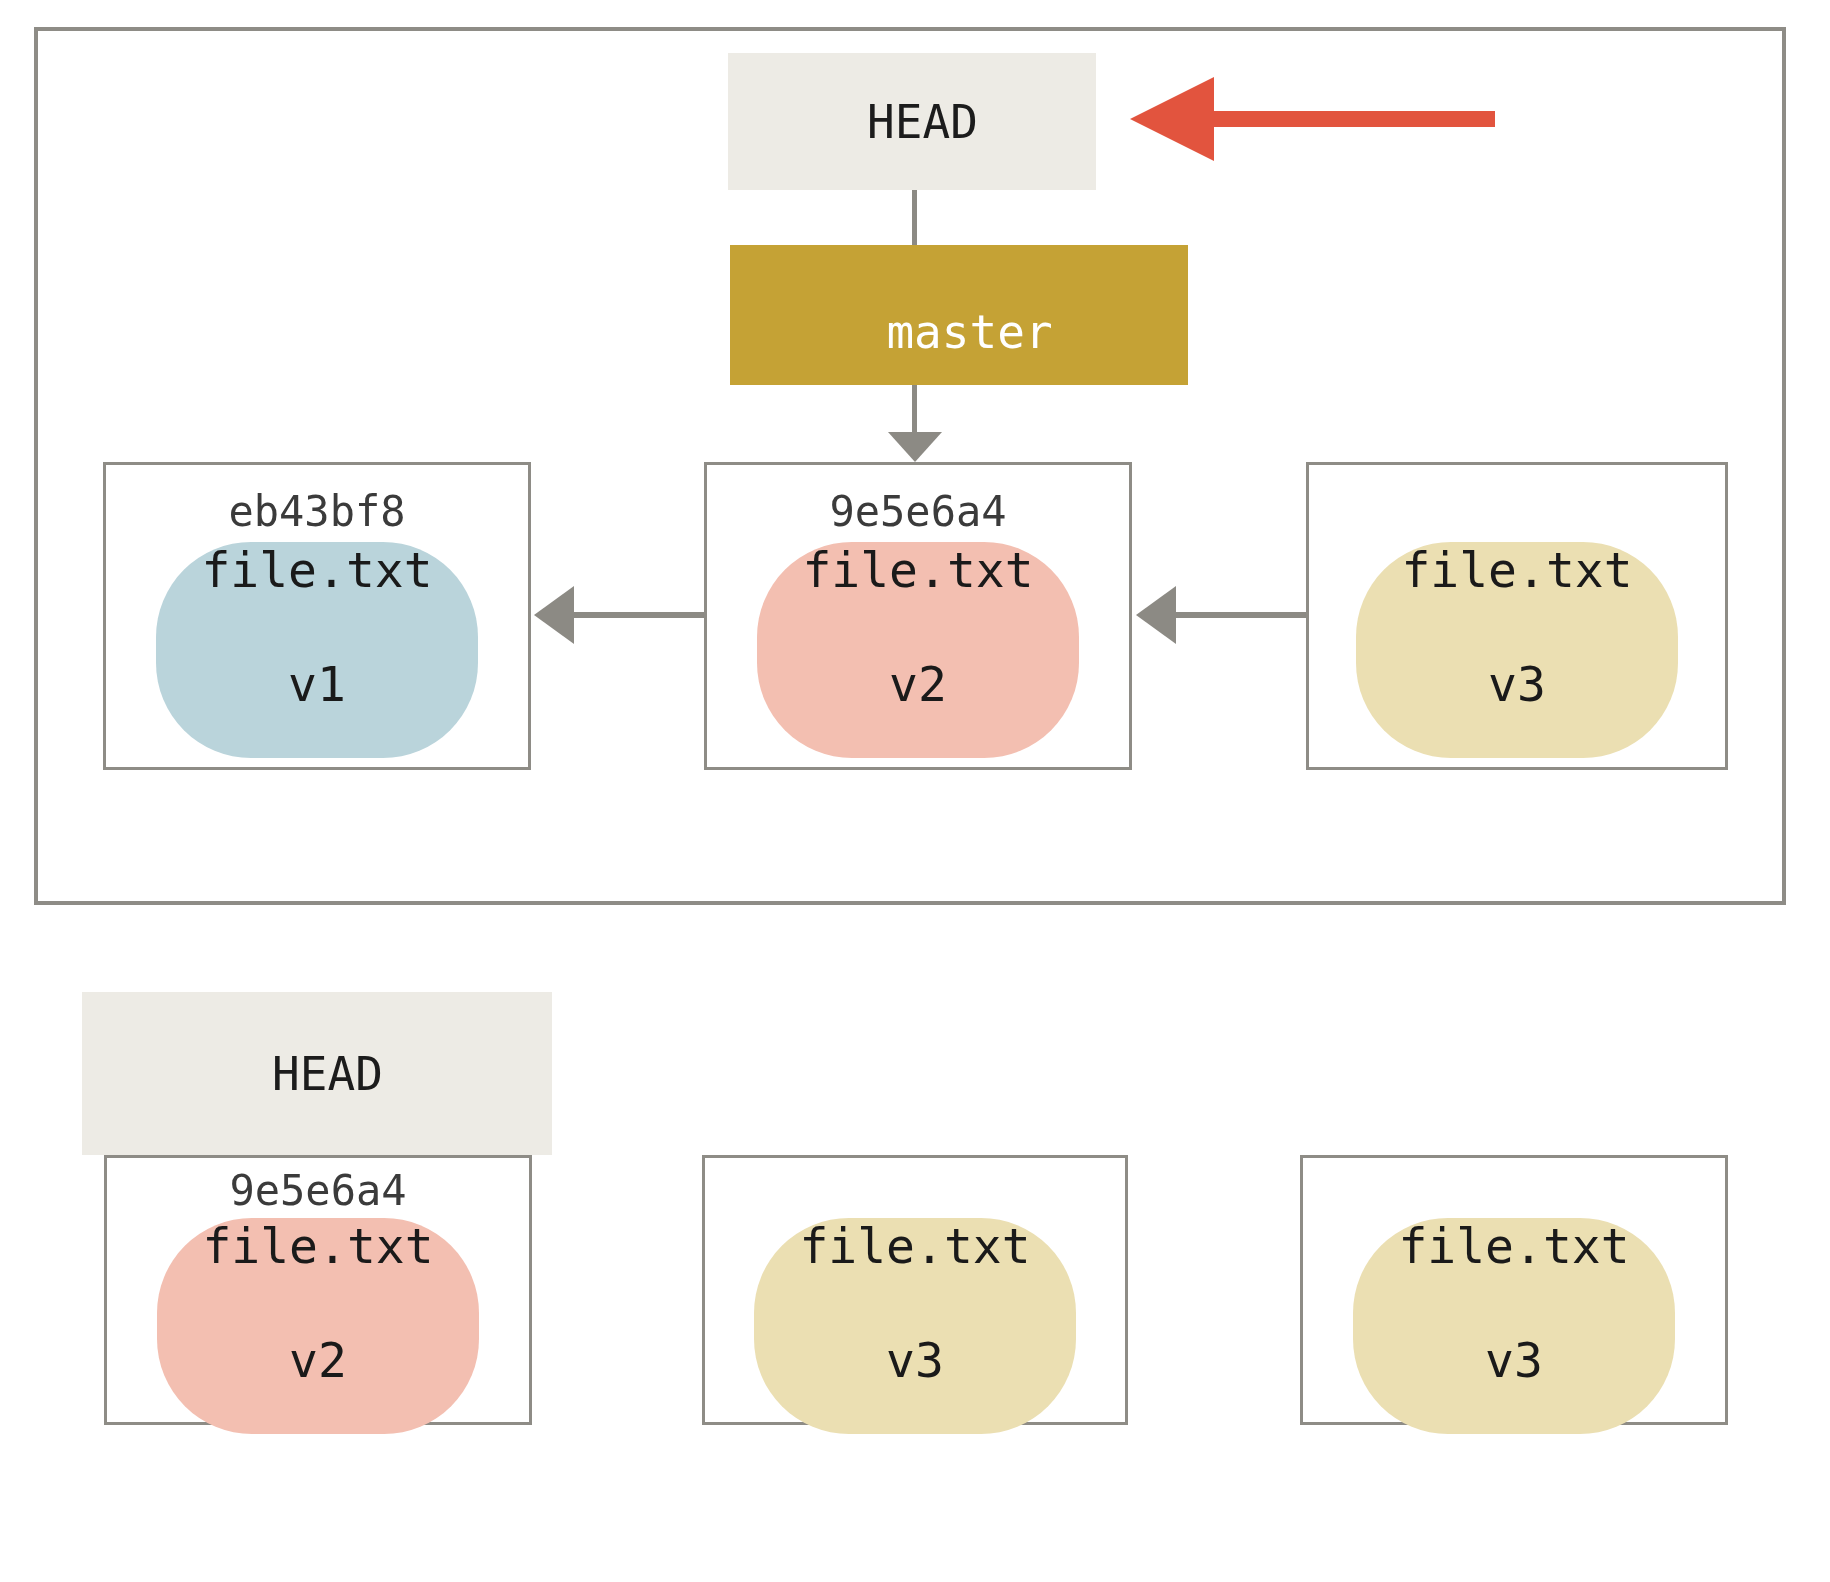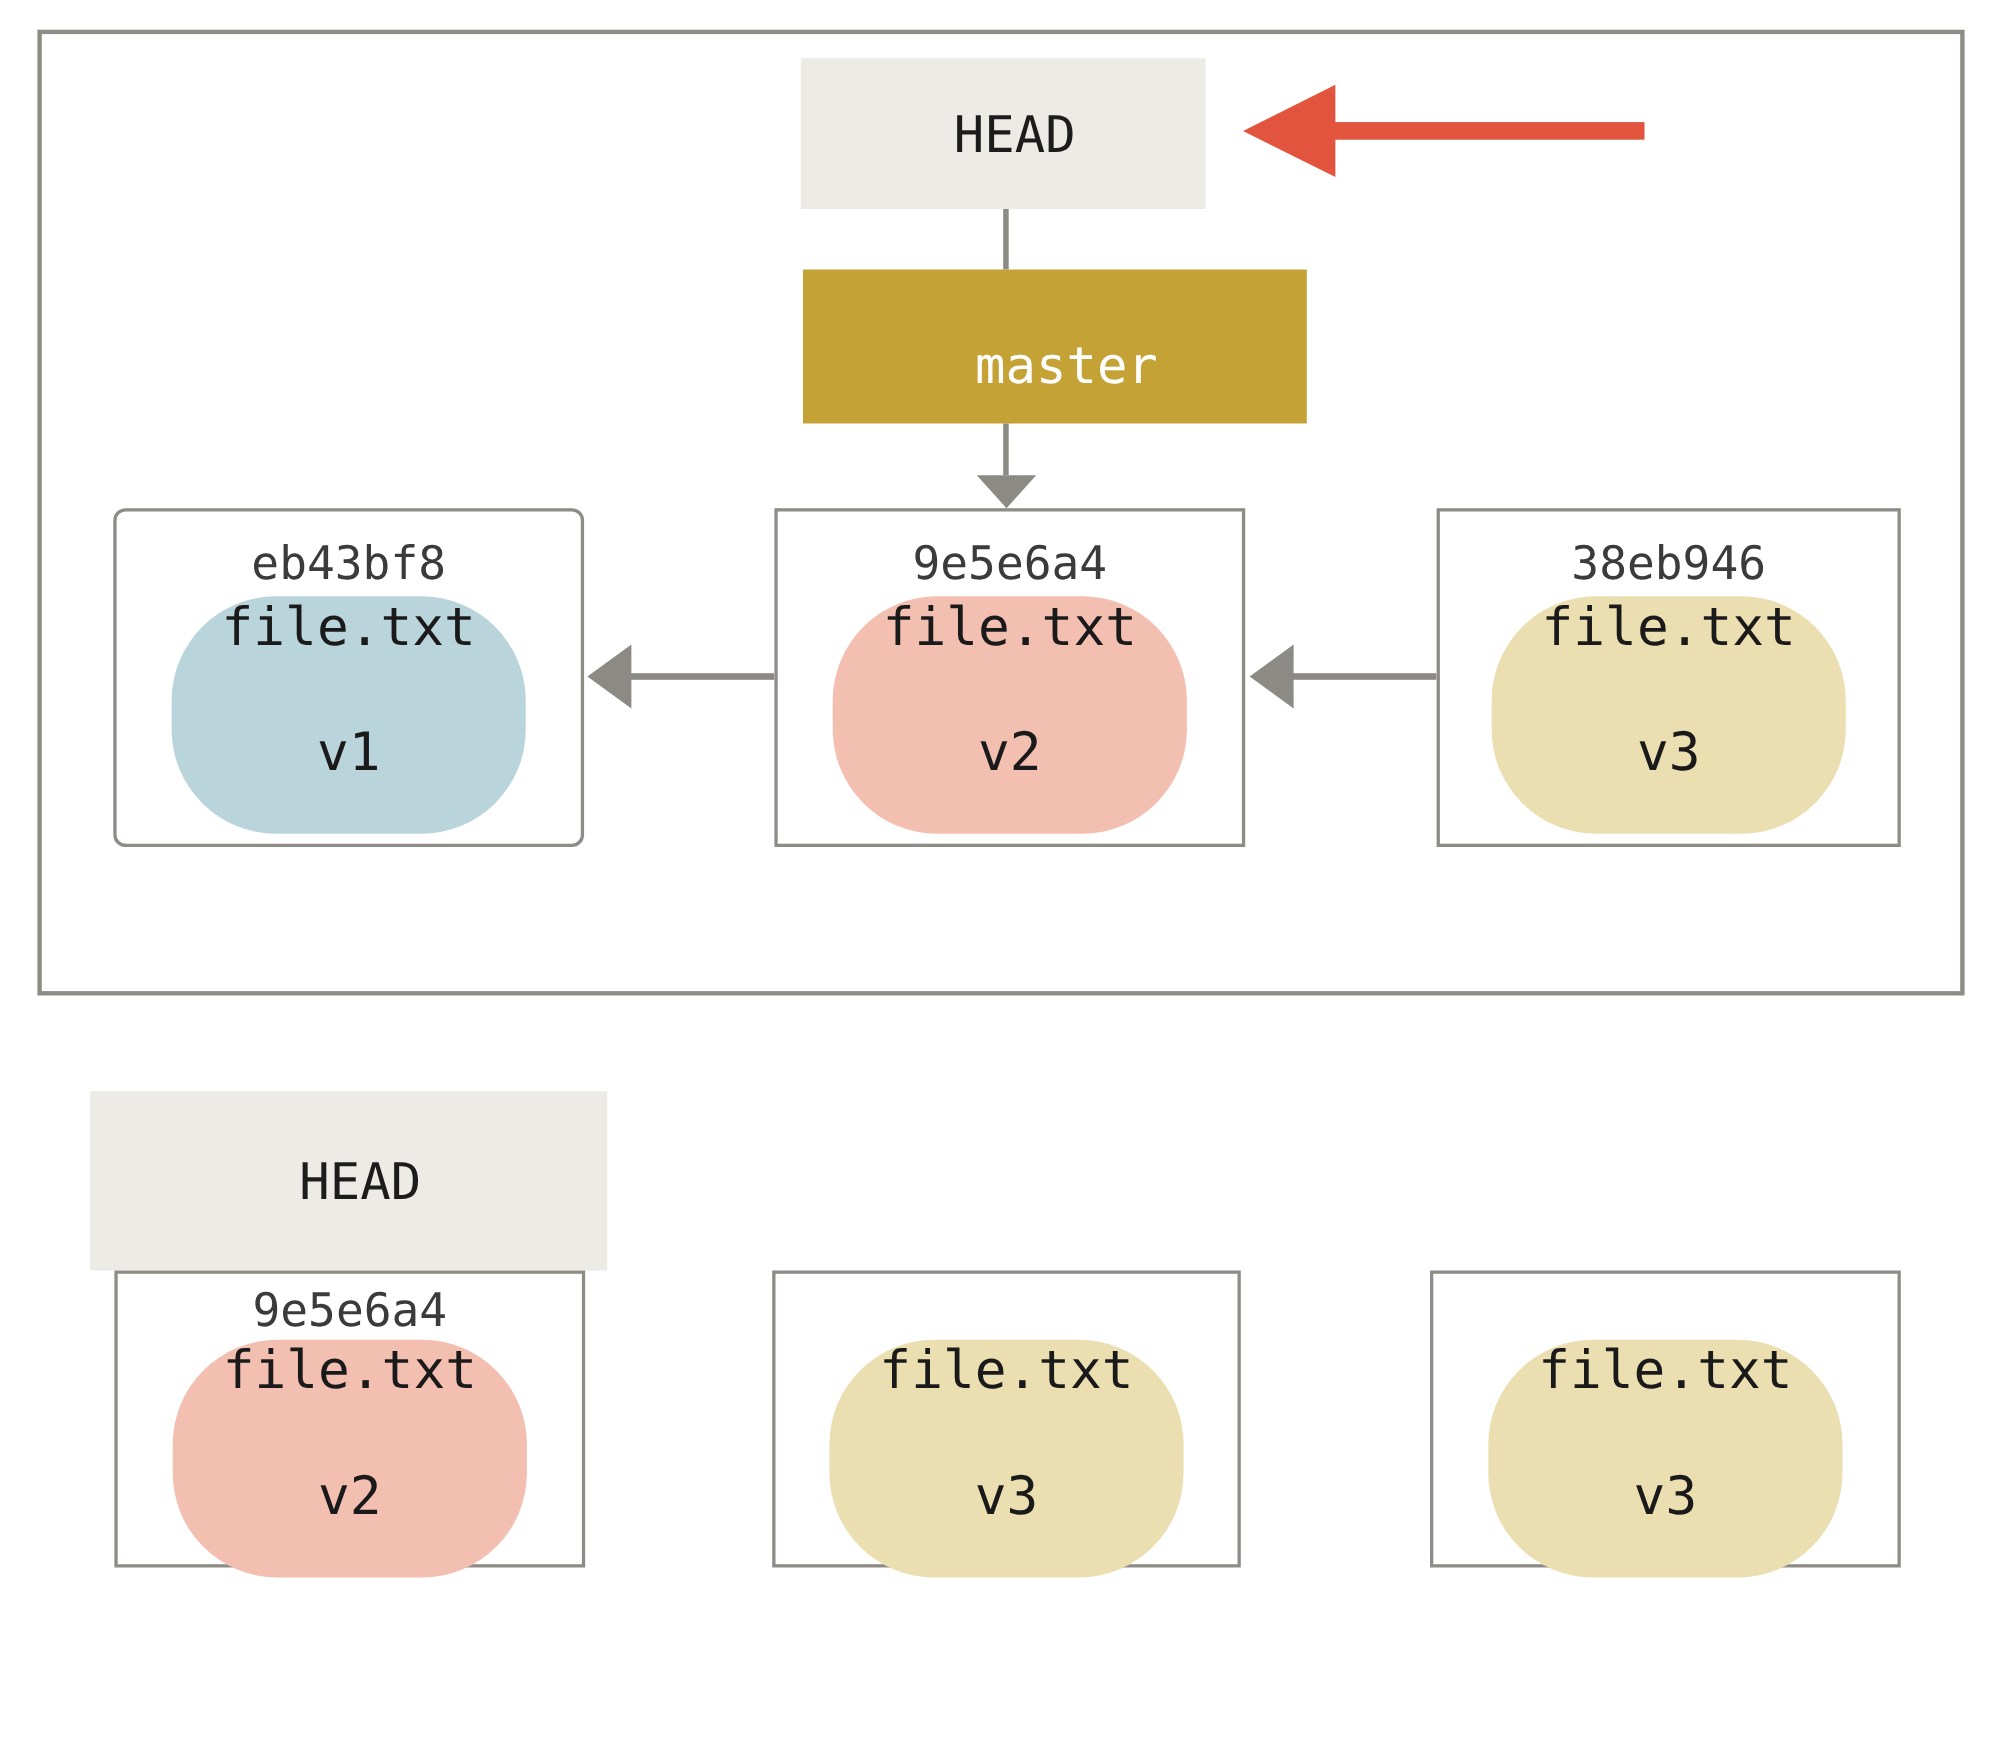--- a/index.html
+++ b/index.html
@@ -50,21 +50,21 @@
 
   <div class="vline" style="left:912px;top:190px;height:55px;"></div>
 
   <div class="box flexc" style="left:730px;top:245px;width:458px;height:140px;background:#C5A235;">
     <span class="header-label light">master</span>
   </div>
 
   <div class="vline" style="left:912px;top:385px;height:47px;"></div>
   <div class="tri tri-down" style="left:888px;top:432px;"></div>
 
-  <div class="box bordered" style="left:103px;top:462px;width:428px;height:308px;border-radius:11px;">
+  <div class="box bordered" style="left:103px;top:462px;width:428px;height:308px;">
     <div class="hash" style="top:22px;">eb43bf8</div>
     <div class="blob" style="top:77px;background:#BAD4DB;">
       <div class="blob-text"><span>file.txt</span><br>
         <span>v1</span></div>
     </div>
   </div>
 
   <div class="tri tri-left" style="left:534px;top:586px;"></div>
   <div class="hshaft" style="left:572px;top:612px;width:132px;"></div>
 
@@ -73,21 +73,20 @@
     <div class="blob" style="top:77px;background:#F3BFB1;">
       <div class="blob-text"><span>file.txt</span><br>
         <span>v2</span></div>
     </div>
   </div>
 
   <div class="tri tri-left" style="left:1136px;top:586px;"></div>
   <div class="hshaft" style="left:1174px;top:612px;width:132px;"></div>
 
   <div class="box bordered" style="left:1306px;top:462px;width:422px;height:308px;">
-    <div class="hash" style="top:22px;">38eb946</div>
     <div class="blob" style="top:77px;background:#EBDFB2;">
       <div class="blob-text"><span>file.txt</span><br>
         <span>v3</span></div>
     </div>
   </div>
 
   <div class="box flexc" style="left:82px;top:992px;width:470px;height:163px;background:#EDEBE5;">
     <span class="header-label">HEAD</span>
   </div>
   <div class="box bordered" style="left:104px;top:1155px;width:428px;height:270px;">

